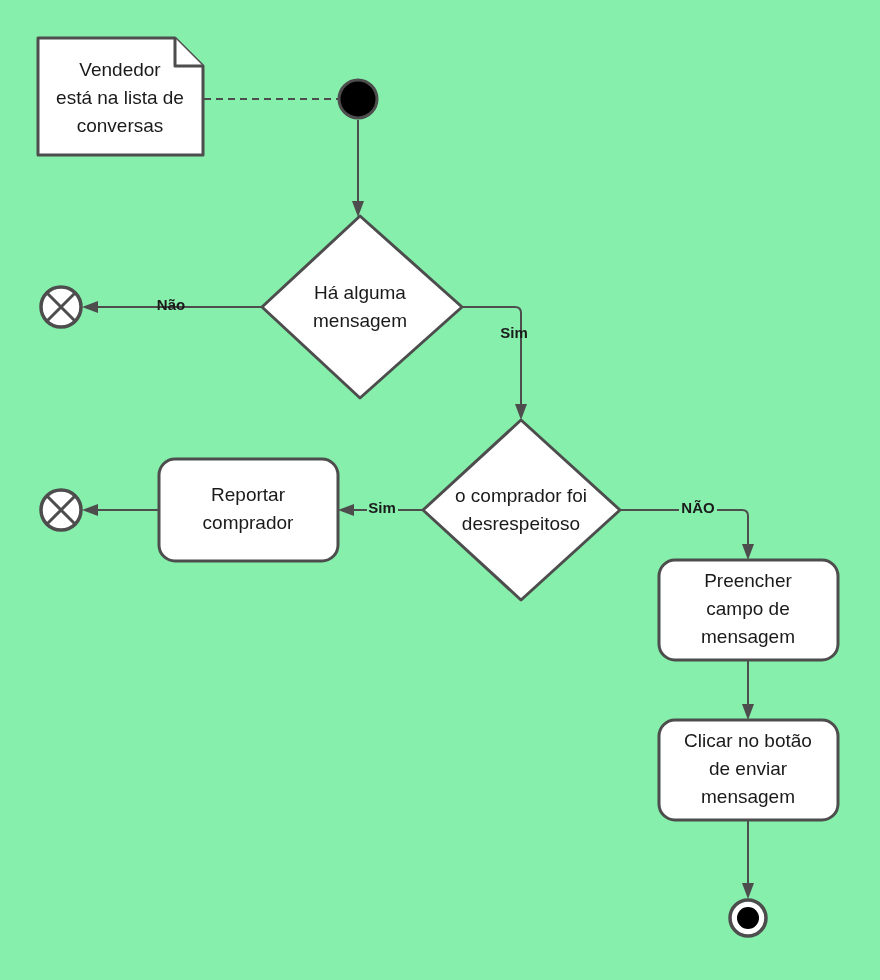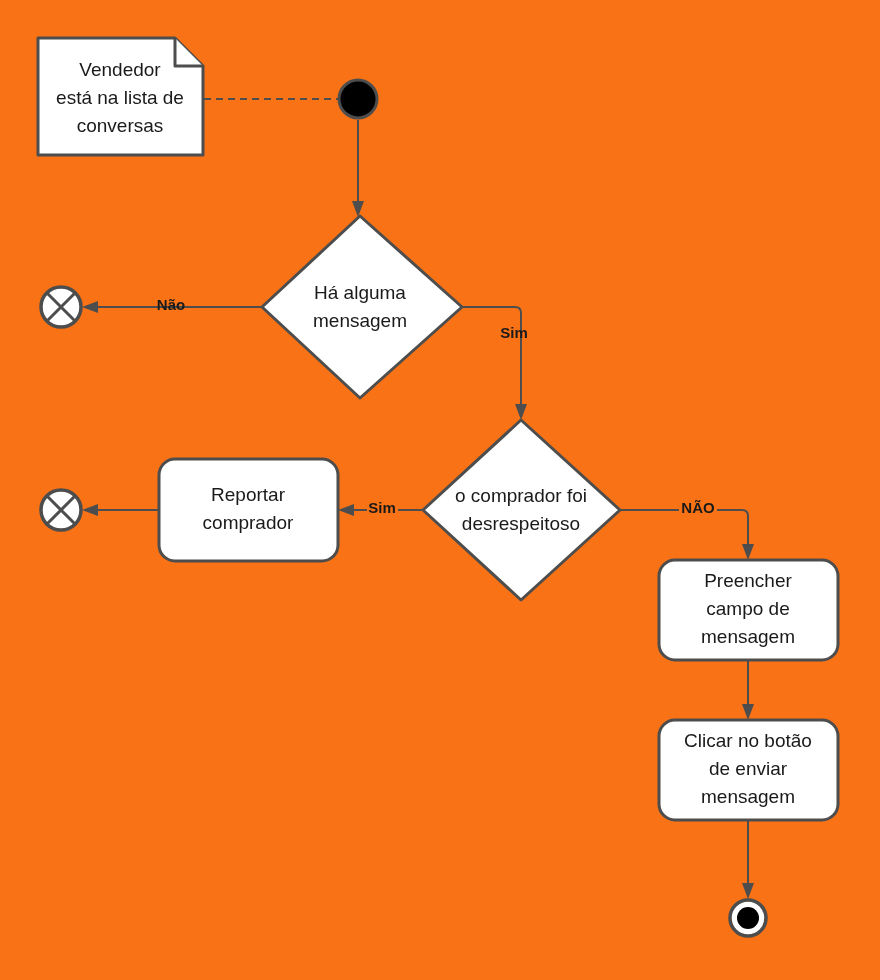--- a/index.html
+++ b/index.html
@@ -7,21 +7,21 @@
     padding: 0;
     background: #ffffff;
   }
   body {
     font-family: "Liberation Sans", sans-serif;
   }
   #canvas {
     position: relative;
     width: 880px;
     height: 980px;
-    background: #f97316;
+    background: #86efac;
     overflow: hidden;
   }
   #diagram-svg {
     position: absolute;
     top: 0;
     left: 0;
     width: 880px;
     height: 980px;
   }
   .shape-stroke {

